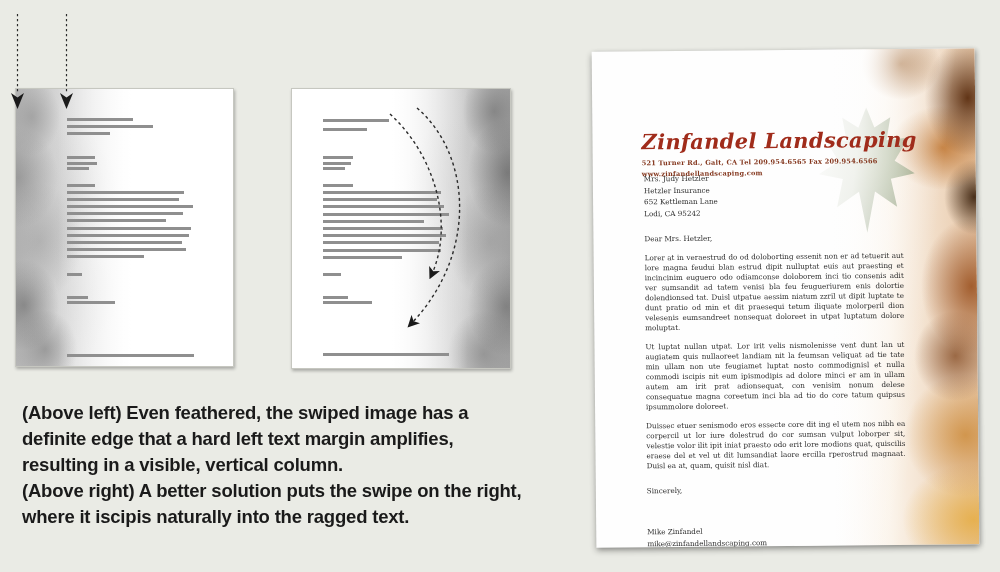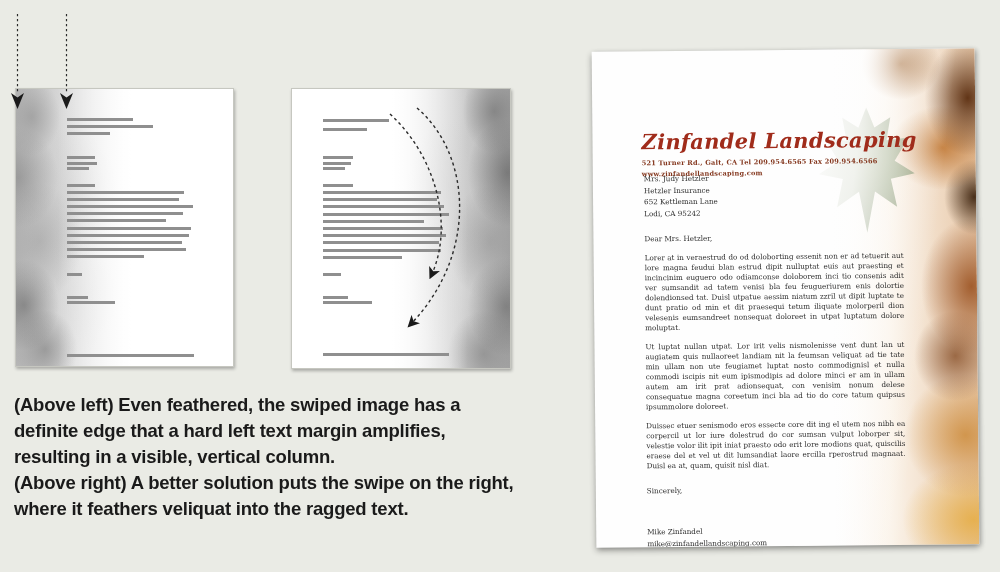--- a/index.html
+++ b/index.html
@@ -47,21 +47,21 @@
   }
   .art-r::after{content:"";position:absolute;inset:0;
     background:linear-gradient(to left, rgba(255,255,255,0) 32%, #fff 90%);}
 
   .bars{position:absolute;top:0;bottom:0;width:160px;}
   .bar{position:absolute;left:0;height:3px;}
 
   .annot{position:absolute;left:0;top:0;width:540px;height:380px;pointer-events:none;z-index:5;}
 
   .cap{
-    position:absolute;left:14px;width:510px;margin:0;
+    position:absolute;left:14px;width:510px;margin:8px;
     font-weight:700;font-size:18.5px;line-height:26px;letter-spacing:-0.2px;color:#1a1a1a;
   }
   .cap-1{top:392px;}
   .cap-2{top:470px;}
 
   
   .letterhead{
     position:absolute;left:594px;top:50px;width:383px;height:496px;
     background:#fefefe;overflow:hidden;
     transform:rotate(-0.55deg);
@@ -181,21 +181,21 @@
         <path d="M17.5,14 V94" stroke-dasharray="2.2,2.8" stroke-width="1.2"></path>
         <path d="M66.5,14 V94" stroke-dasharray="2.2,2.8" stroke-width="1.2"></path>
         <path d="M11,93 L17.5,97.5 L24,93 L17.5,109 Z" fill="#1a1a1a" stroke="none"></path>
         <path d="M60,93 L66.5,97.5 L73,93 L66.5,109 Z" fill="#1a1a1a" stroke="none"></path>
         <path d="M390,114 C435,155 455,225 431,276" stroke-dasharray="3,3" stroke-width="1.4" marker-end="url(#ah)"></path>
         <path d="M417,108 C472,155 478,255 410,325" stroke-dasharray="3,3" stroke-width="1.4" marker-end="url(#ah)"></path>
       </g>
     </svg>
 
     <p class="cap cap-1">(Above left) Even feathered, the swiped image has a definite edge that a hard left text margin amplifies, resulting in a visible, vertical column.</p>
-    <p class="cap cap-2">(Above right) A better solution puts the swipe on the right, where it feathers veliquat into the ragged text.</p>
+    <p class="cap cap-2">(Above right) A better solution puts the swipe on the right, where it iscipis naturally into the ragged text.</p>
   </section>
 
   <section class="letterhead">
 
     <div class="leaves">
       <div class="maple"></div>
     </div>
 
     <header class="lh-head">
       <h1 class="company" style="color: rgb(160, 44, 27);">Zinfandel Landscaping</h1>

